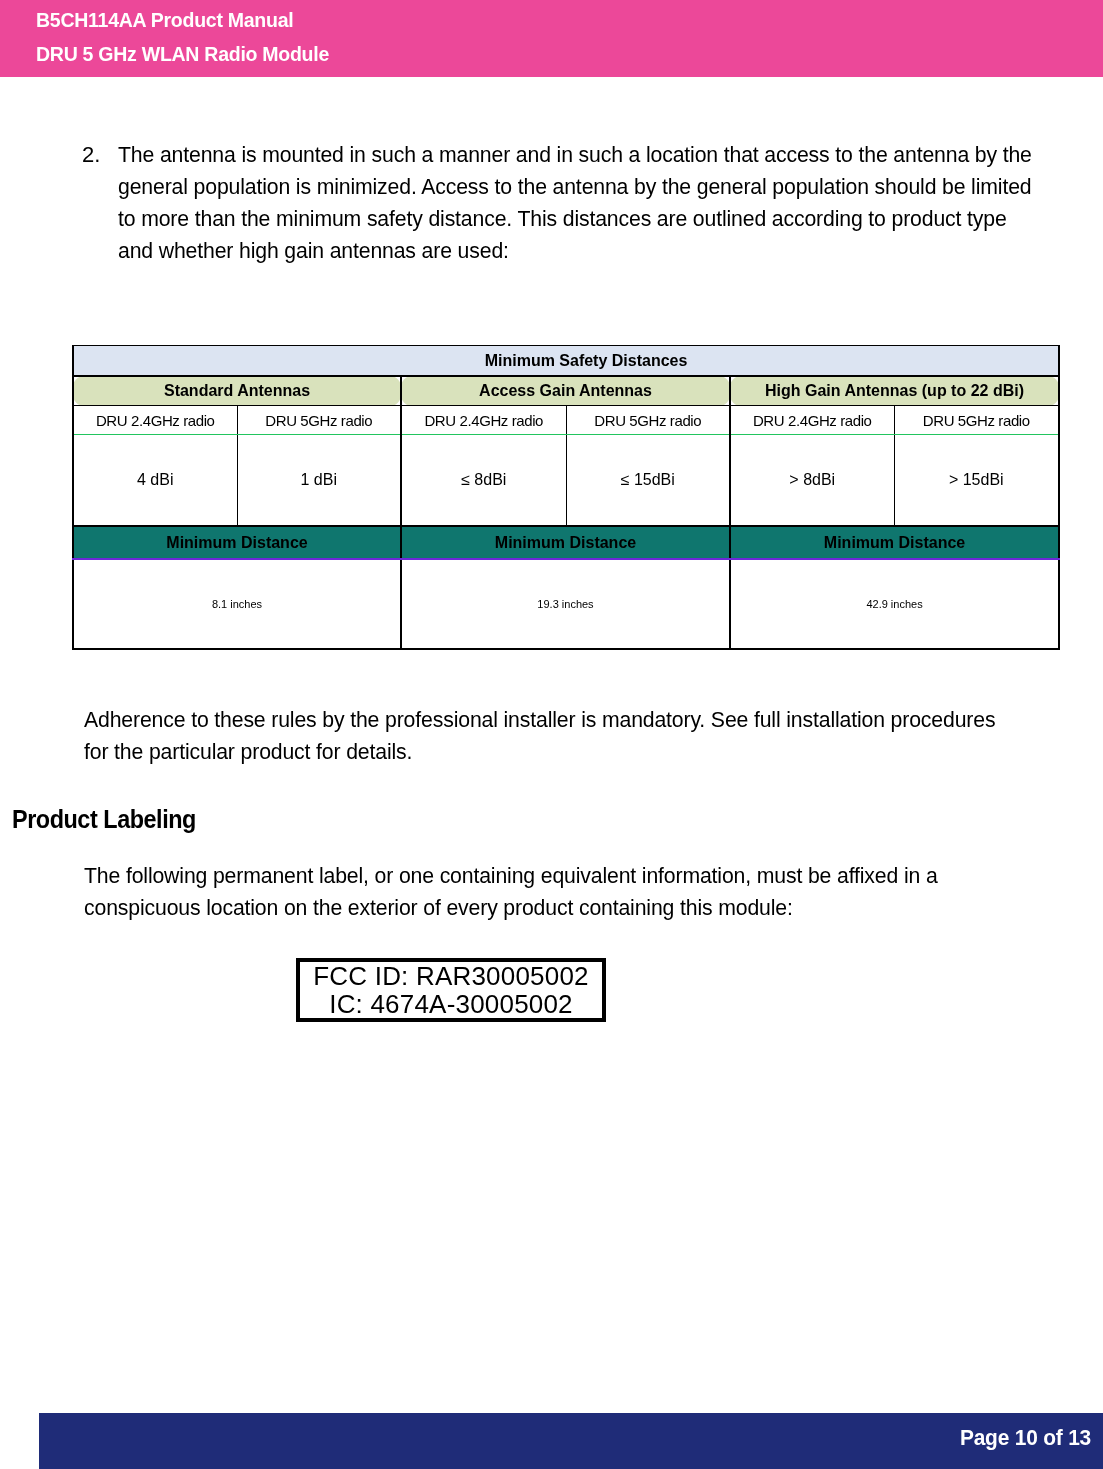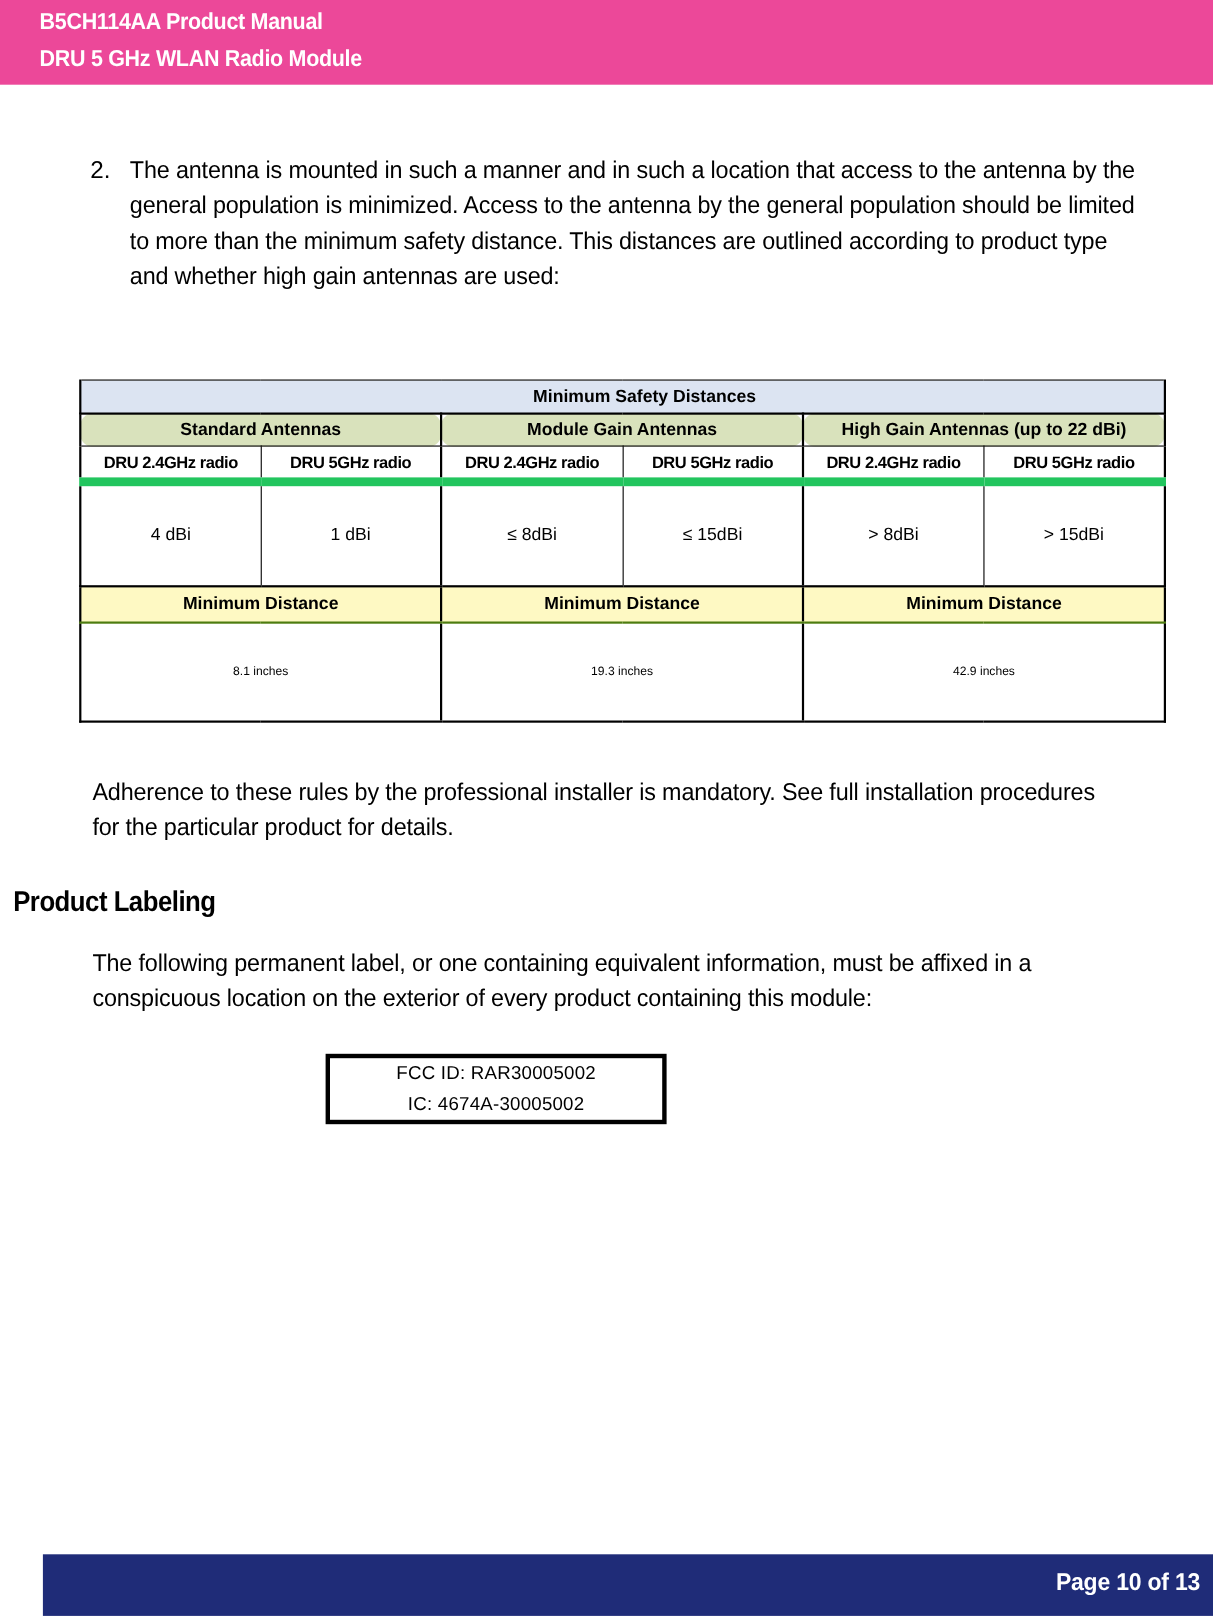--- a/index.html
+++ b/index.html
@@ -97,39 +97,39 @@
     padding-left: 43px;
   }
   #safety-table td.group-cell {
     background: #D9E2BC;
     font-weight: bold;
     font-size: 16px;
     height: 24px;
     border-radius: 11px;
   }
   #safety-table td.sub-cell {
-    font-weight: bold;
+    font-weight: normal;
     font-size: 15px;
     height: 24px;
-    border-bottom: 8px solid #22c55e;
+    border-bottom: 1px solid #22c55e;
     letter-spacing: -0.4px;
     margin-top: 28px;
   }
   #safety-table td.value-cell {
     height: 86px;
     font-size: 16px;
     font-weight: normal;
     border-bottom: 2px solid #000;
   }
   #safety-table td.mindist-cell {
-    background: #fef9c3;
+    background: #0f766e;
     font-weight: bold;
     font-size: 16px;
     height: 27px;
-    border-bottom: 2px solid #4d7c0f;
+    border-bottom: 2px solid #6d28d9;
   }
   #safety-table td.dist-cell {
     height: 84px;
     font-size: 11px;
     border-bottom: 2px solid #000;
   }
   #safety-table td.vsep-left { border-left: 2px solid #000; }
   #safety-table td.vsep-right { border-right: 2px solid #000; }
   #safety-table tr.group-row td { border-top: 2px solid #000; }
 
@@ -166,21 +166,21 @@
     height: 64px;
     border: 4px solid #000000;
     background: #ffffff;
     box-sizing: border-box;
     display: flex;
     flex-direction: column;
     align-items: center;
     justify-content: center;
   }
   #fcc-label-box .fcc-line {
-    font-size: 17px;
+    font-size: 26px;
     line-height: 28px;
     letter-spacing: 0.2px;
     white-space: nowrap;
   }
 
   
   #footer-band {
     position: absolute;
     left: 5px;
     top: 1413px;
@@ -225,21 +225,21 @@
         <col style="width:164px">
       <col style="width:164px">
         <col style="width:165px">
     </colgroup>
     <tbody>
       <tr>
         <td class="title-cell vsep-left vsep-right" colspan="6">Minimum Safety Distances</td>
       </tr>
       <tr class="group-row">
         <td class="group-cell vsep-left" colspan="2">Standard Antennas</td>
-        <td class="group-cell vsep-left" colspan="2">Module Gain Antennas</td>
+        <td class="group-cell vsep-left" colspan="2">Access Gain Antennas</td>
         <td class="group-cell vsep-left vsep-right" colspan="2">High Gain Antennas (up to 22 dBi)</td>
       </tr>
       <tr>
         <td class="sub-cell vsep-left">DRU 2.4GHz radio</td>
         <td class="sub-cell">DRU 5GHz radio</td>
         <td class="sub-cell vsep-left">DRU 2.4GHz radio</td>
         <td class="sub-cell">DRU 5GHz radio</td>
         <td class="sub-cell vsep-left">DRU 2.4GHz radio</td>
         <td class="sub-cell vsep-right">DRU 5GHz radio</td>
       </tr>

